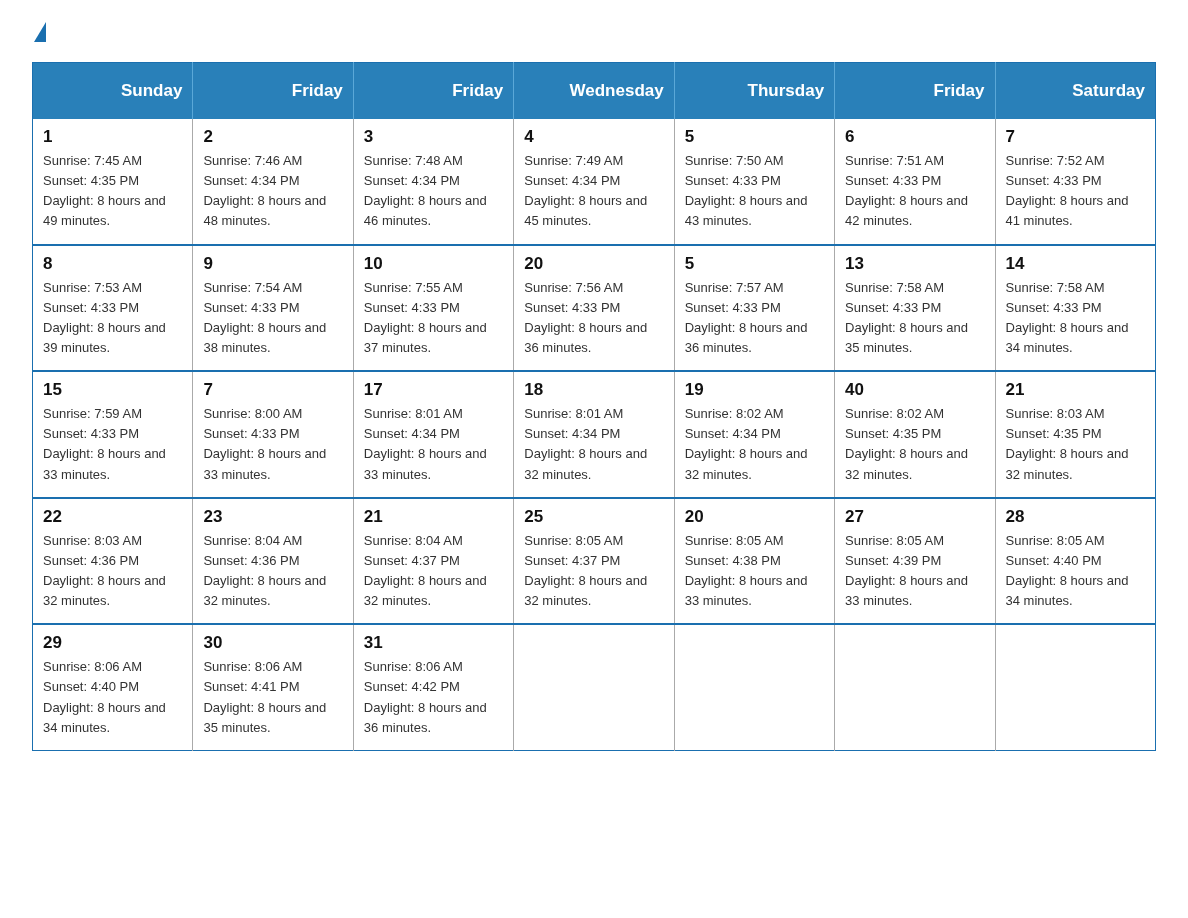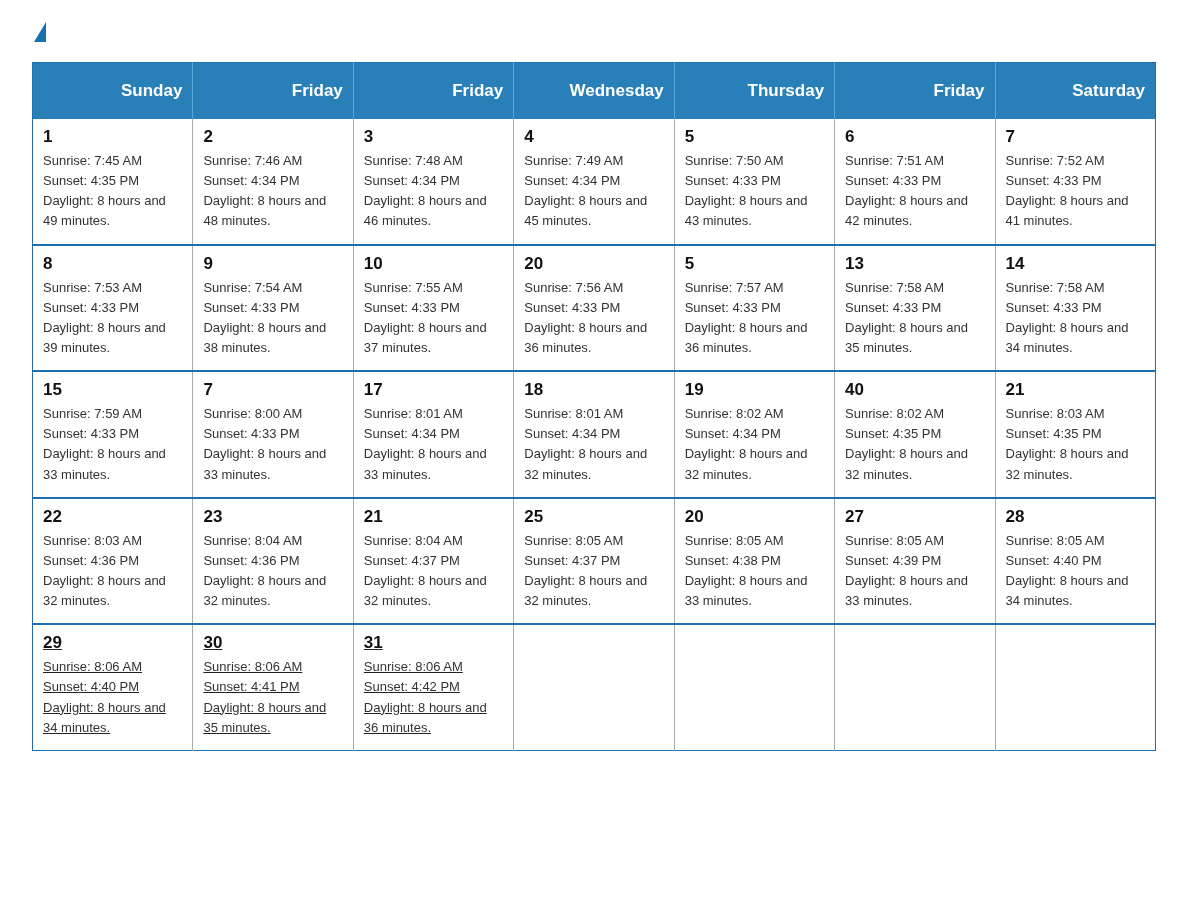--- a/index.html
+++ b/index.html
@@ -88,21 +88,20 @@
       font-size: 13.5px;
       color: #222;
       width: 14.28%;
       min-height: 100px;
     }
     .calendar-table td:last-child {
       border-right: none;
     }
     .calendar-table tr:last-child td {
       border-bottom: none;
-      text-decoration: underline;
     }
     .day-num {
       font-size: 17px;
       font-weight: bold;
       display: block;
       margin-bottom: 4px;
       color: #111;
     }
     .day-info {
       font-size: 13px;

